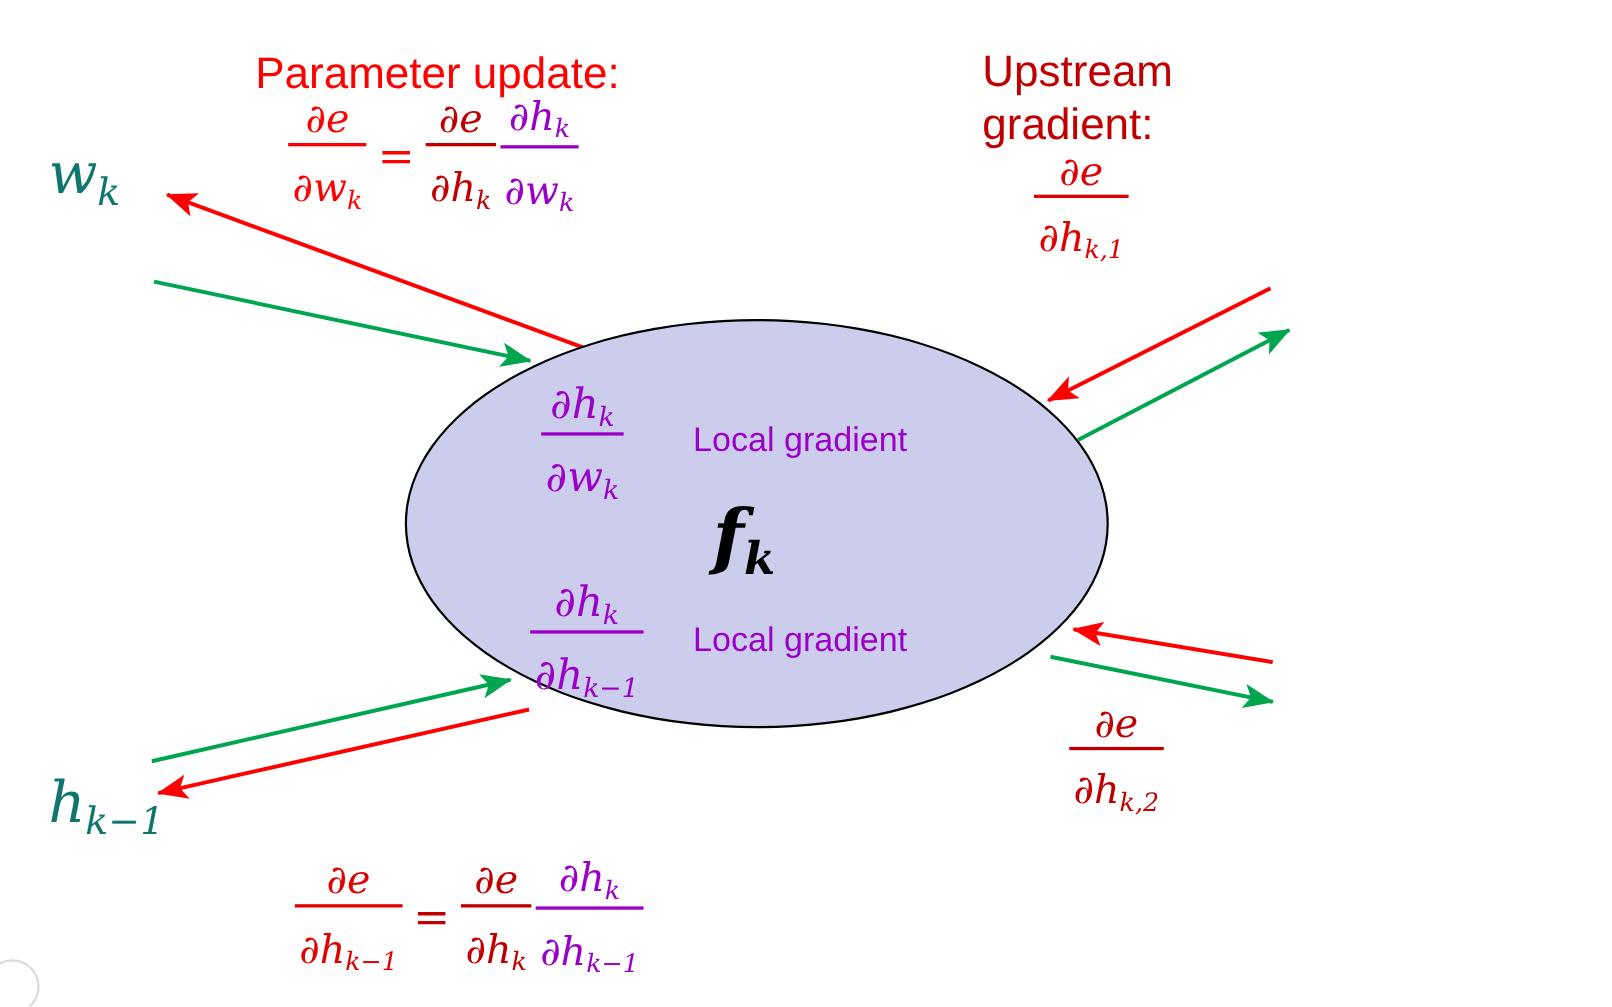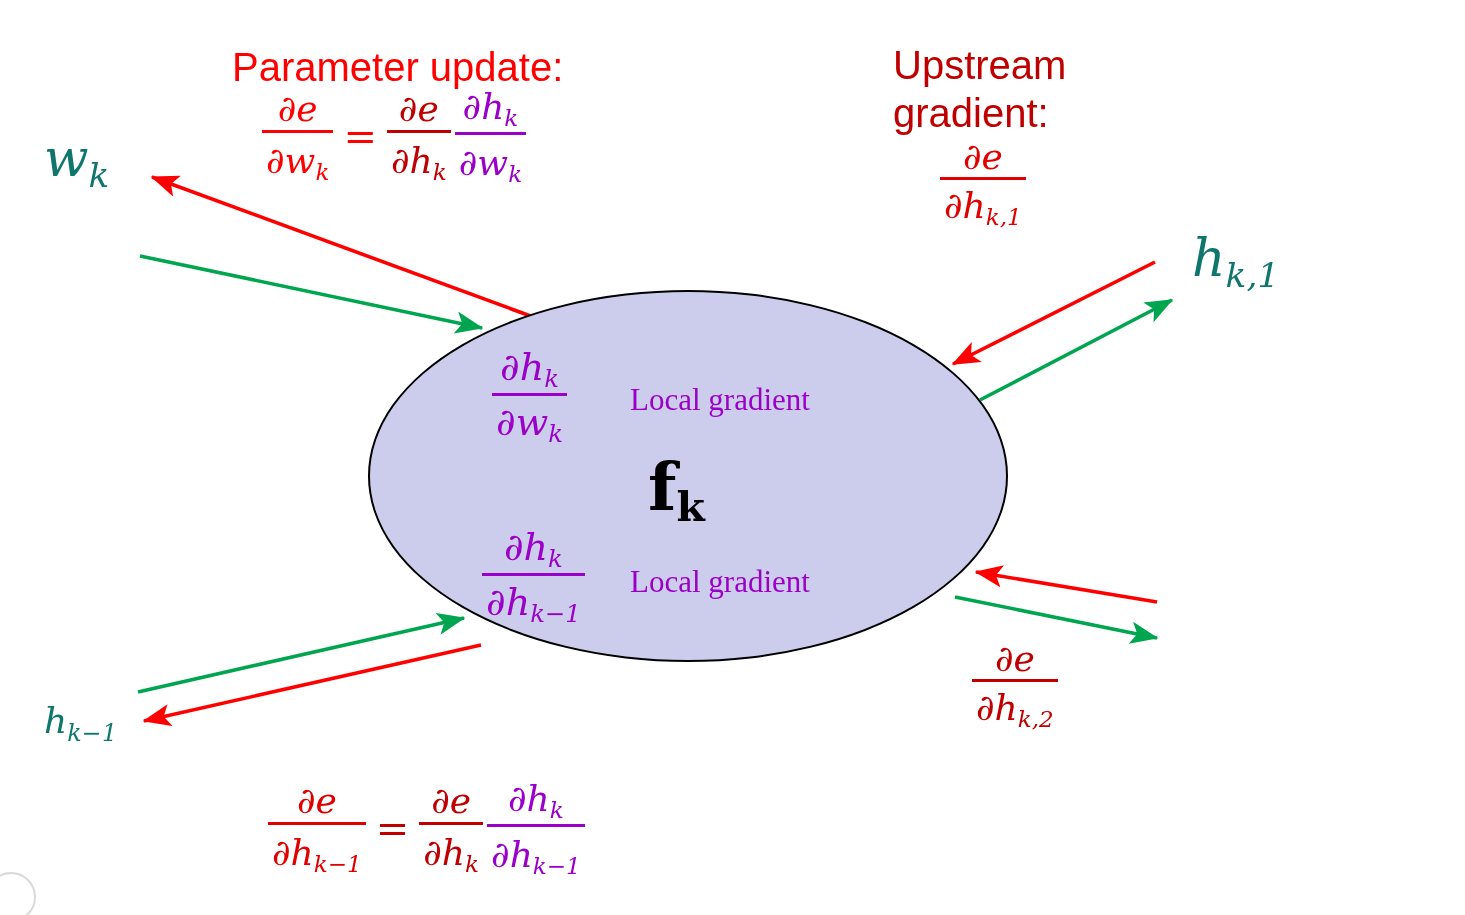--- a/index.html
+++ b/index.html
@@ -30,21 +30,21 @@
   }
   .sans-red {
     font-family: "Liberation Sans", sans-serif;
     color: #ff0000;
   }
   .sans-dred {
     font-family: "Liberation Sans", sans-serif;
     color: #c00000;
   }
   .sans-purple {
-    font-family: Liberation Serif, serif;
+    font-family: Liberation Sans, sans-serif;
     color: #9a00c8;
   }
 
   
   .var {
     position: absolute;
     font-family: "DejaVu Serif", "Liberation Serif", serif;
     font-style: italic;
     color: #0f766e;
     white-space: nowrap;
@@ -63,21 +63,21 @@
     text-align: center;
     font-family: "DejaVu Serif", "Liberation Serif", serif;
     font-style: italic;
   }
   .frac .num, .frac .den {
     display: block;
     padding: 0 4px;
     white-space: nowrap;
   }
   .frac .num { border-bottom: 3px solid currentColor; padding-bottom: 1px; }
-  .frac .den { padding-top: 7px; }
+  .frac .den { padding-top: 18px; }
   .frac .sub {
     font-size: 0.64em;
     vertical-align: -0.3em;
   }
 
   .eqrow {
     position: absolute;
     display: flex;
     align-items: center;
     white-space: nowrap;
@@ -100,20 +100,21 @@
     border-radius: 50%;
     background: #ccccec;
     border: 2.5px solid #000000;
     box-sizing: border-box;
   }
   #fk {
     position: absolute;
     left: 648px;
     top: 448px;
     font-family: "DejaVu Serif", "Liberation Serif", serif;
+    font-style: italic;
     font-size: 66px;
     color: #000000;
     font-weight: 600;
   }
   #fk .sub { font-size: 0.62em; vertical-align: -0.28em; }
 
   .corner-arc {
     position: absolute;
     left: -14px;
     top: 872px;
@@ -183,27 +184,24 @@
         <span>∂h</span><span class="sub">k−1</span>
       </span>
     </span>
   </div>
   <div class="lbl sans-purple" style="left:630px; top:566px; font-size:31px;">Local gradient</div>
 
   <div class="var" style="left:44px; top:128px; font-size:52px;">
     <span>w</span><span class="sub">k</span>
   </div>
 
-  <div class="var" style="left:44px; top:700px; font-size:36px;">
+  <div class="var" style="left:44px; top:700px; font-size:52px;">
     <span>h</span><span class="sub">k−1</span>
   </div>
 
-  <div class="var" style="left:1192px; top:228px; font-size:52px;">
-    <span>h</span><span class="sub">k,1</span>
-  </div>
 
 
   <div class="lbl sans-red" style="left:232px; top:18px; font-size:40px;margin-top:28px;">Parameter update:</div>
 
   <div class="eqrow" style="left:262px; top:86px;">
     <span class="frac" style="font-size:36px; color:#ff0000;">
       <span class="num">∂e</span>
       <span class="den">
         <span>∂w</span><span class="sub">k</span>
       </span>

